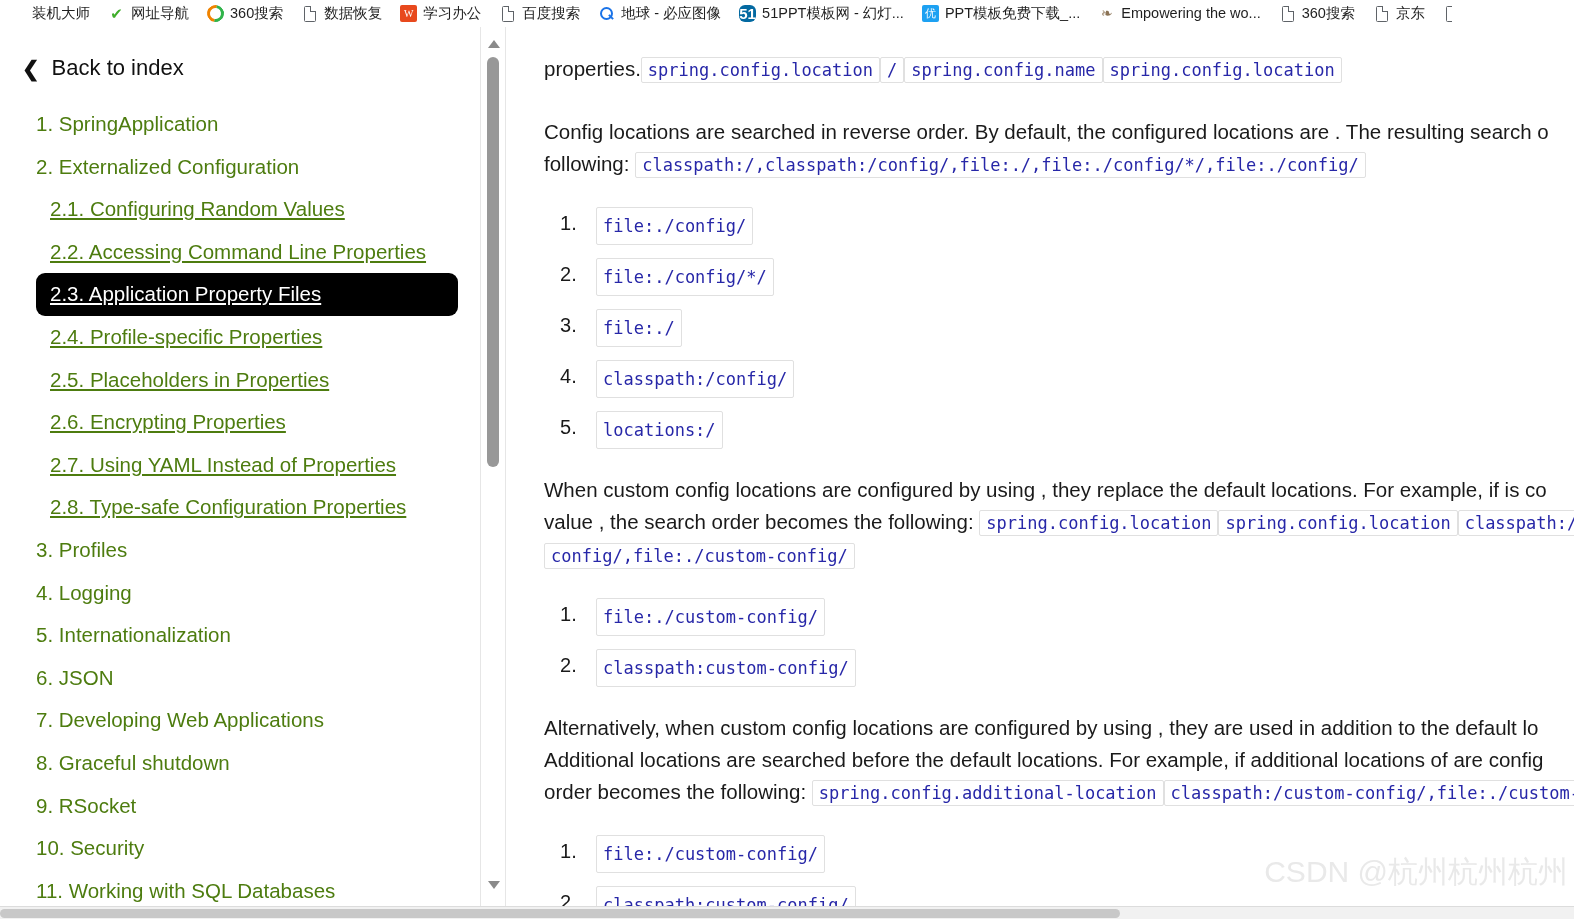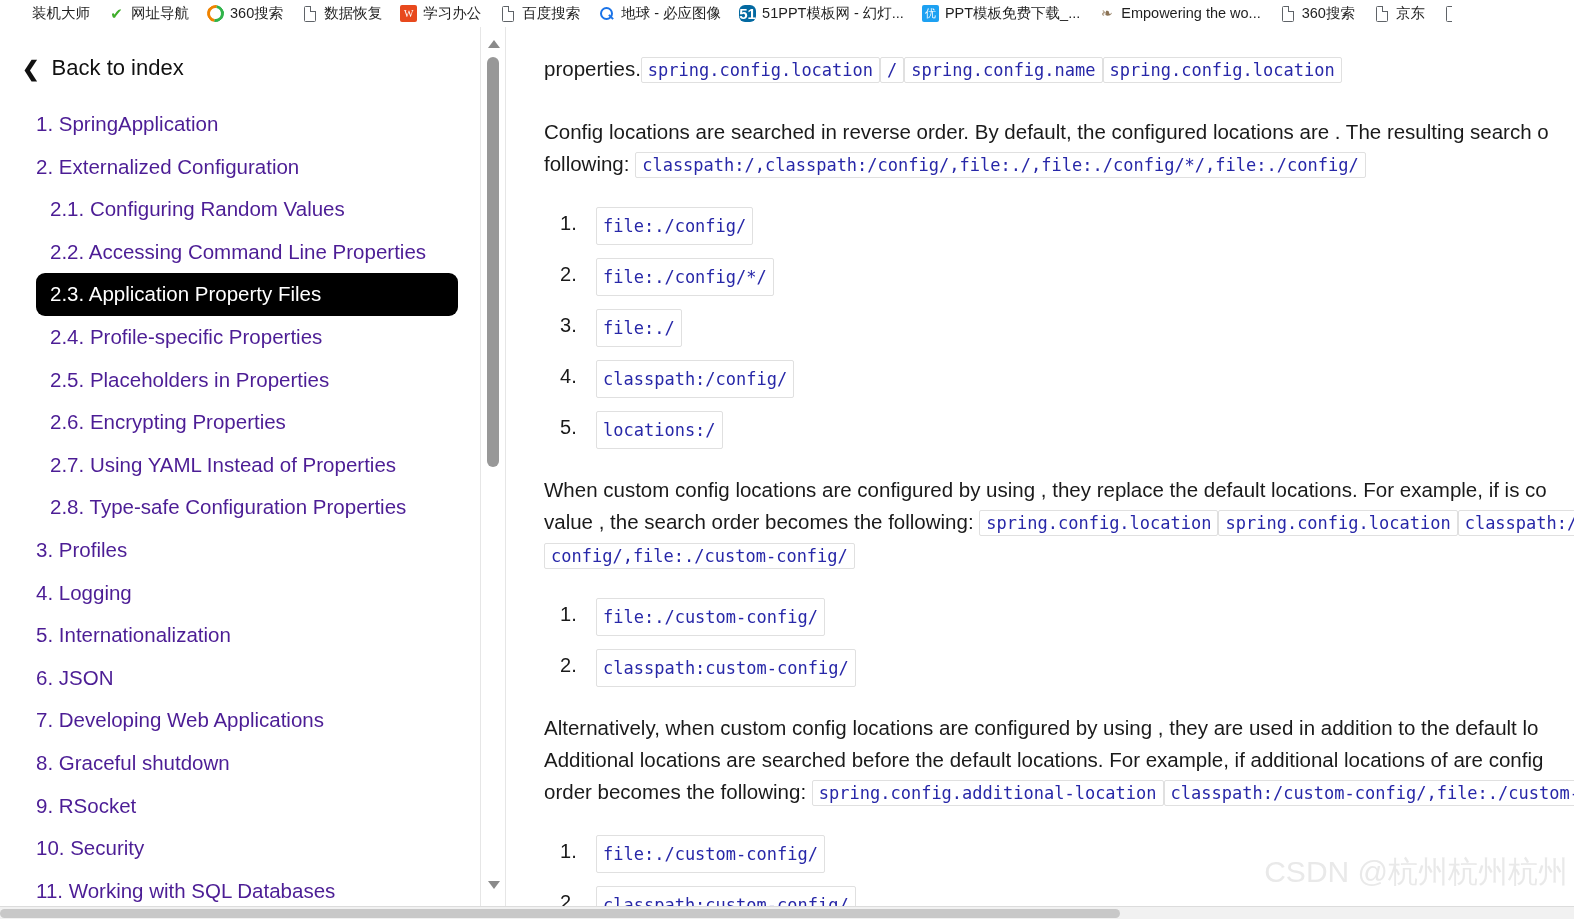--- a/index.html
+++ b/index.html
@@ -125,30 +125,30 @@
   }
   #back-to-index .chev {
     font-size: 21px;
     font-weight: bold;
     margin-right: 12px;
     line-height: 1;
   }
   #toc { margin-top: 22px; }
   .toc-item {
     font-size: 20.5px;
-    color: #4c1d95;
+    color: #4d7c0f;
     line-height: 1.2;
     padding: 9px 14px;
     margin: 0 22px 0 22px;
     border-radius: 7px;
     cursor: pointer;
     white-space: nowrap;
   }
   .toc-item.lvl1 { margin-left: 22px; }
-  .toc-item.lvl2 { margin-left: 36px; }
+  .toc-item.lvl2 { margin-left: 36px; text-decoration: underline; }
   .toc-item.active {
     background: #000000;
     color: #ffffff;
     border-radius: 9px;
   }
 
   
   #sidebar-scroll {
     position: absolute;
     top: 0; left: 480px;

